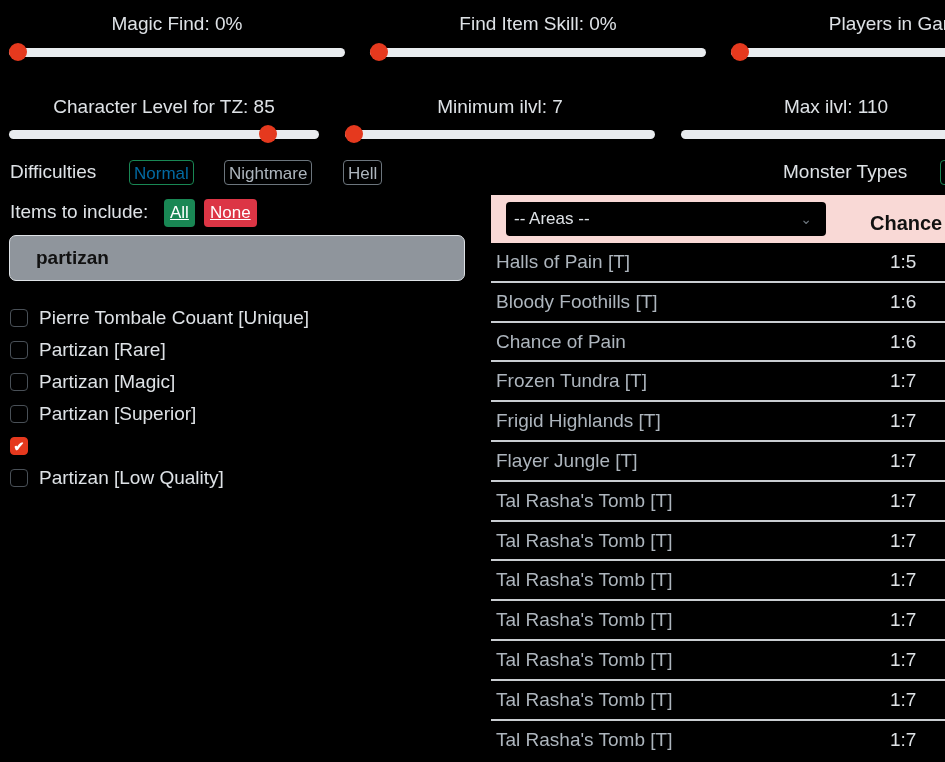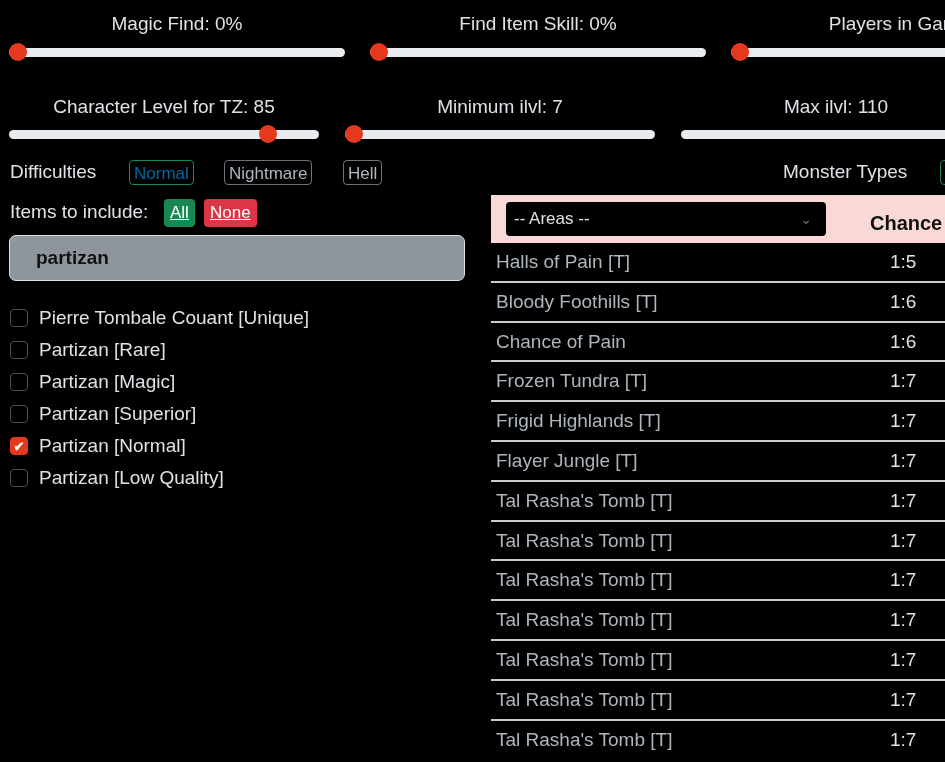--- a/index.html
+++ b/index.html
@@ -101,21 +101,20 @@
     <span>Partizan [Magic]</span>
   </div>
   <div class="item">
     <span class="cb"></span>
     <span>Partizan [Superior]</span>
   </div>
   <div class="item">
     <span class="cb on">
         <span>✔</span>
       </span>
-    <span>Partizan [Normal]</span>
   </div>
   <div class="item">
     <span class="cb"></span>
     <span>Partizan [Low Quality]</span>
   </div>
 </div>
 
 <div class="table">
   <div class="thead">
     <div class="select">

